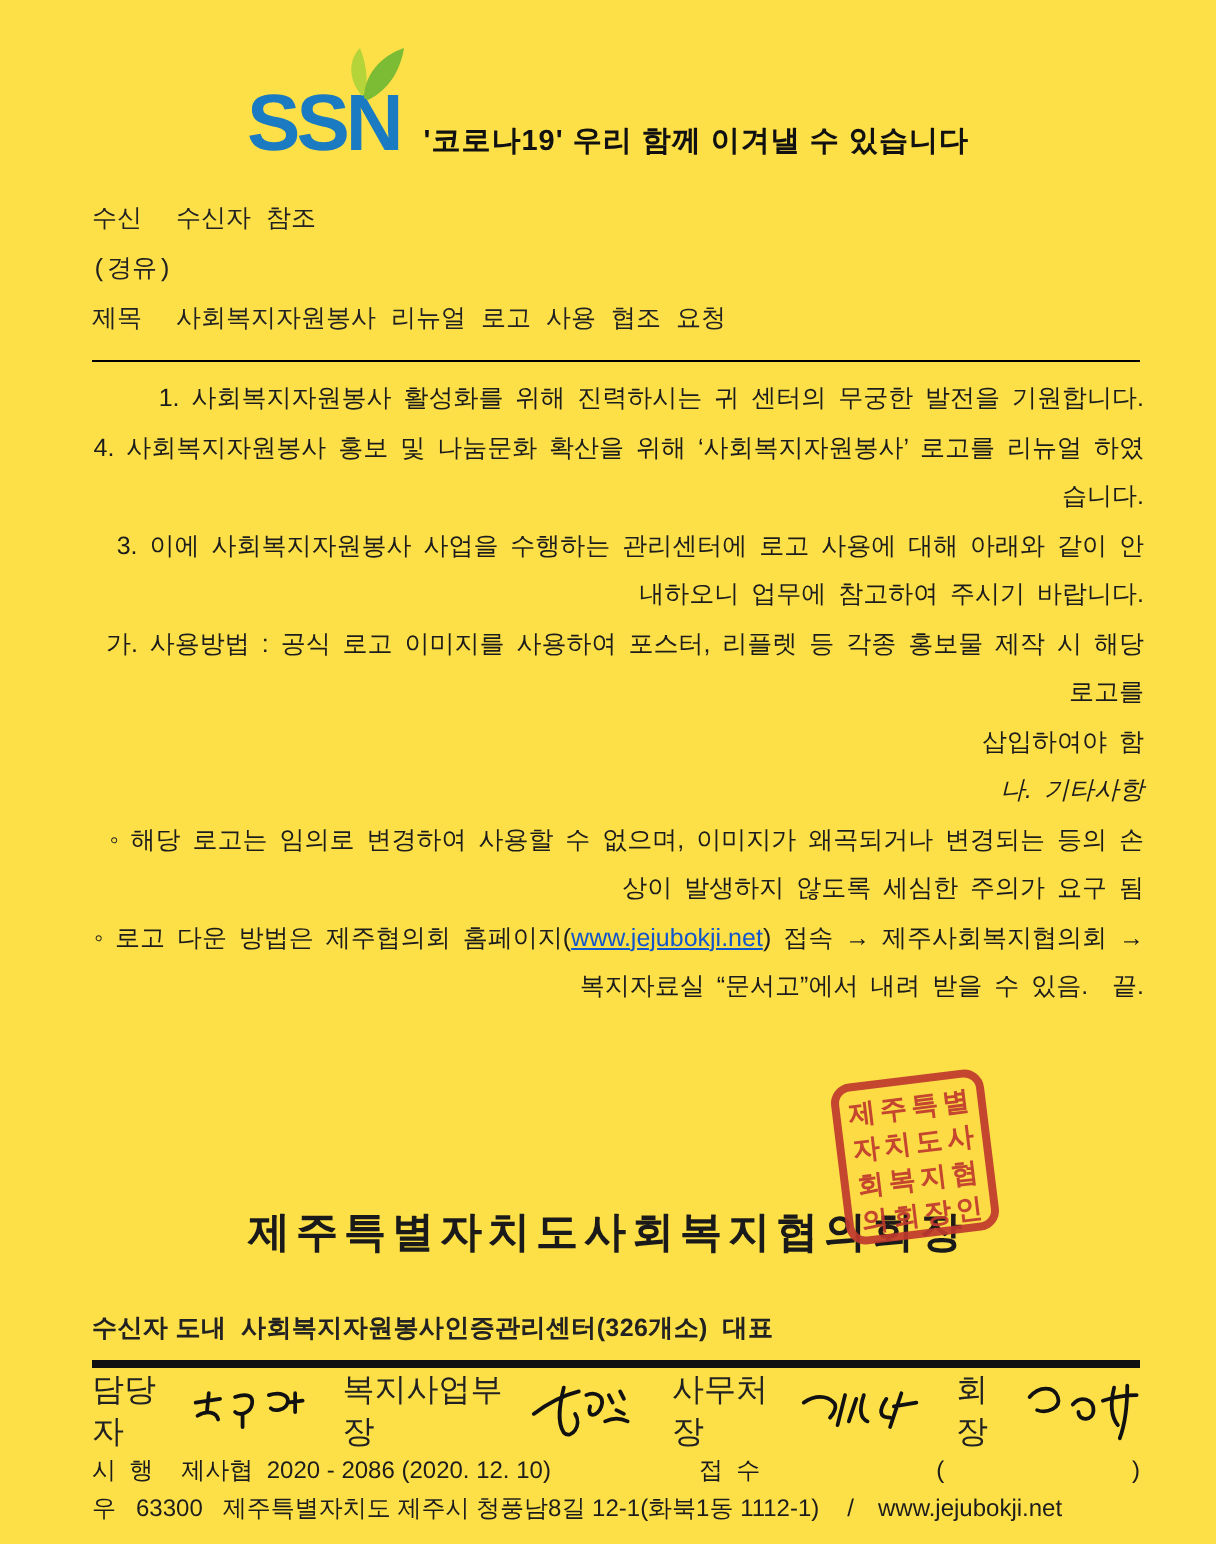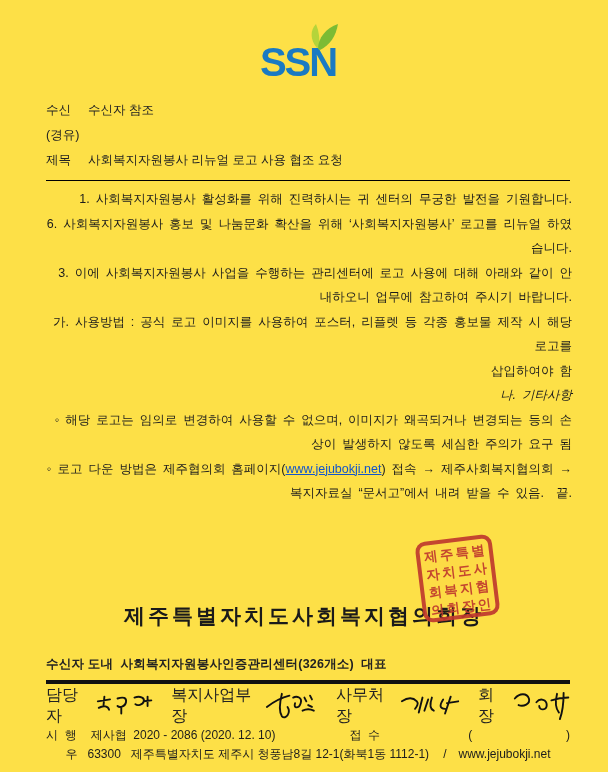--- a/index.html
+++ b/index.html
@@ -15,21 +15,21 @@
   
   .letterhead{display:flex;justify-content:center;align-items:flex-end;gap:12px;padding-top:24px;}
   .logo{position:relative;padding-top:18px;line-height:1;}
   .logo .ssn{font-size:40px;font-weight:bold;color:var(--logo_blue);letter-spacing:-2px;font-family:"Liberation Sans",sans-serif;}
   .leaf{position:absolute;top:-2px;right:-6px;}
   .head-text{display:flex;flex-direction:column;gap:2px;padding-bottom:2px;}
   .slogan{font-size:14.5px;font-weight:bold;color:#111;letter-spacing:0.5px;}
   .orgname{font-size:23px;font-weight:bold;color:var(--org_gray);letter-spacing:0.5px;}
 
   
-  .addr{margin:16px 38px 0 46px;font-size:12.5px;line-height:25px;}
+  .addr{margin:16px 38px 0 46px;font-size:12.5px;line-height:25px;font-family:Liberation Mono, monospace;}
   .addr .lbl{display:inline-block;min-width:34px;}
   .addr .row span{margin-right:8px;}
 
   .rule-thin{border:none;border-top:1.5px solid #000;margin:7px 38px 0 46px;}
   .rule-thick{height:4px;background:#111;margin:7px 38px 0 46px;}
 
   
   .docbody{margin:6px 36px 0 46px;font-size:12.5px;line-height:24.5px;word-spacing:2.5px;color:#1c1c1c;}
   .docbody p{margin:0;text-align:right;}
   .p-num{padding-left:16px;text-indent:-16px;}
@@ -47,51 +47,52 @@
   .seal span{display:flex;align-items:center;justify-content:center;color:var(--seal_red);
         font-family:"Liberation Serif","DejaVu Serif",serif;font-weight:bold;font-size:13.5px;}
 
   
   .recipient{margin:26px 38px 0 46px;font-size:12.5px;font-weight:600;letter-spacing:0.2px;}
   .sig-row{display:flex;align-items:center;margin:4px 30px 0 46px;height:36px;}
   .sig-row .s-lbl{font-size:16px;white-space:pre-wrap;}
   .sig-row svg{margin:0 4px;}
   .coop{margin:0 38px 0 46px;font-size:12px;line-height:18px;}
   .foot{margin:2px 38px 0 46px;font-size:12px;line-height:19px;color:#1c1c1c;}
-  .foot .frow{display:flex;align-items:baseline;justify-content:center;}
+  .foot .frow{display:flex;align-items:baseline;}
   .foot span{white-space:pre-wrap;}
   .docno-receipt{margin-left:74px;}
   .paren-open{margin-left:88px;}
   .paren-close{margin-left:auto;}
 </style>
 </head>
 <body>
 
 <div class="page">
 
   <div class="letterhead">
     <div class="logo"><svg class="leaf" width="38" height="30" viewBox="0 0 38 30">
           <path d="M13 26 C6 18 6 8 12 2 C15 9 16 18 15 25 Z" fill="var(--leaf_light)"></path>
           <path d="M14 27 C14 16 22 6 34 2 C32 14 26 23 16 28 Z" fill="var(--leaf_dark)"></path>
         </svg><span class="ssn" data-bind="header.logo_text">SSN</span></div>
     <div class="head-text">
+        <div class="slogan" data-bind="header.slogan">'코로나19' 우리 함께 이겨낼 수 있습니다</div>
       </div>
   </div>
 
   <div class="addr">
     <div class="row"><span class="lbl" data-bind="meta.recipient_label">수신</span><span data-bind="meta.recipient_value">수신자 참조</span></div>
     <div class="row"><span data-bind="meta.via">(경유)</span></div>
     <div class="row"><span class="lbl" data-bind="meta.subject_label">제목</span><span data-bind="meta.subject_value">사회복지자원봉사 리뉴얼 로고 사용 협조 요청</span></div>
   </div>
 
   <hr class="rule-thin">
 
   <div class="docbody">
     <p class="p-num" data-bind="body.item1">1. 사회복지자원봉사 활성화를 위해 진력하시는 귀 센터의 무궁한 발전을 기원합니다.</p>
-    <p class="p-num" data-bind="body.item2">6. 사회복지자원봉사 홍보 및 나눔문화 확산을 위해 ‘사회복지자원봉사’ 로고를 리뉴얼 하였습니다.</p>
+    <p class="p-num" data-bind="body.item2">4. 사회복지자원봉사 홍보 및 나눔문화 확산을 위해 ‘사회복지자원봉사’ 로고를 리뉴얼 하였습니다.</p>
     <p class="p-num" data-bind="body.item3">3. 이에 사회복지자원봉사 사업을 수행하는 관리센터에 로고 사용에 대해 아래와 같이 안내하오니 업무에 참고하여 주시기 바랍니다.</p>
     <p class="p-ga" data-bind="body.ga_line1">가. 사용방법 : 공식 로고 이미지를 사용하여 포스터, 리플렛 등 각종 홍보물 제작 시 해당 로고를</p>
     <p class="p-ga2" data-bind="body.ga_line2">삽입하여야 함</p>
     <p class="p-na" data-bind="body.na">나. 기타사항</p>
     <p class="p-bullet" data-bind="body.bullet1">◦ 해당 로고는 임의로 변경하여 사용할 수 없으며, 이미지가 왜곡되거나 변경되는 등의 손상이 발생하지 않도록 세심한 주의가 요구 됨</p>
     <p class="p-bullet"><span data-bind="body.bullet2_pre">◦ 로고 다운 방법은 제주협의회 홈페이지(</span><a class="link" href="#" data-bind="body.bullet2_link">www.jejubokji.net</a><span data-bind="body.bullet2_post">) 접속 → 제주사회복지협의회 → 복지자료실 “문서고”에서 내려 받을 수 있음.  끝.</span></p>
   </div>
 
   <div class="sign-title" data-bind="signing.issuer_title">제주특별자치도사회복지협의회장</div>
   <div class="seal">

